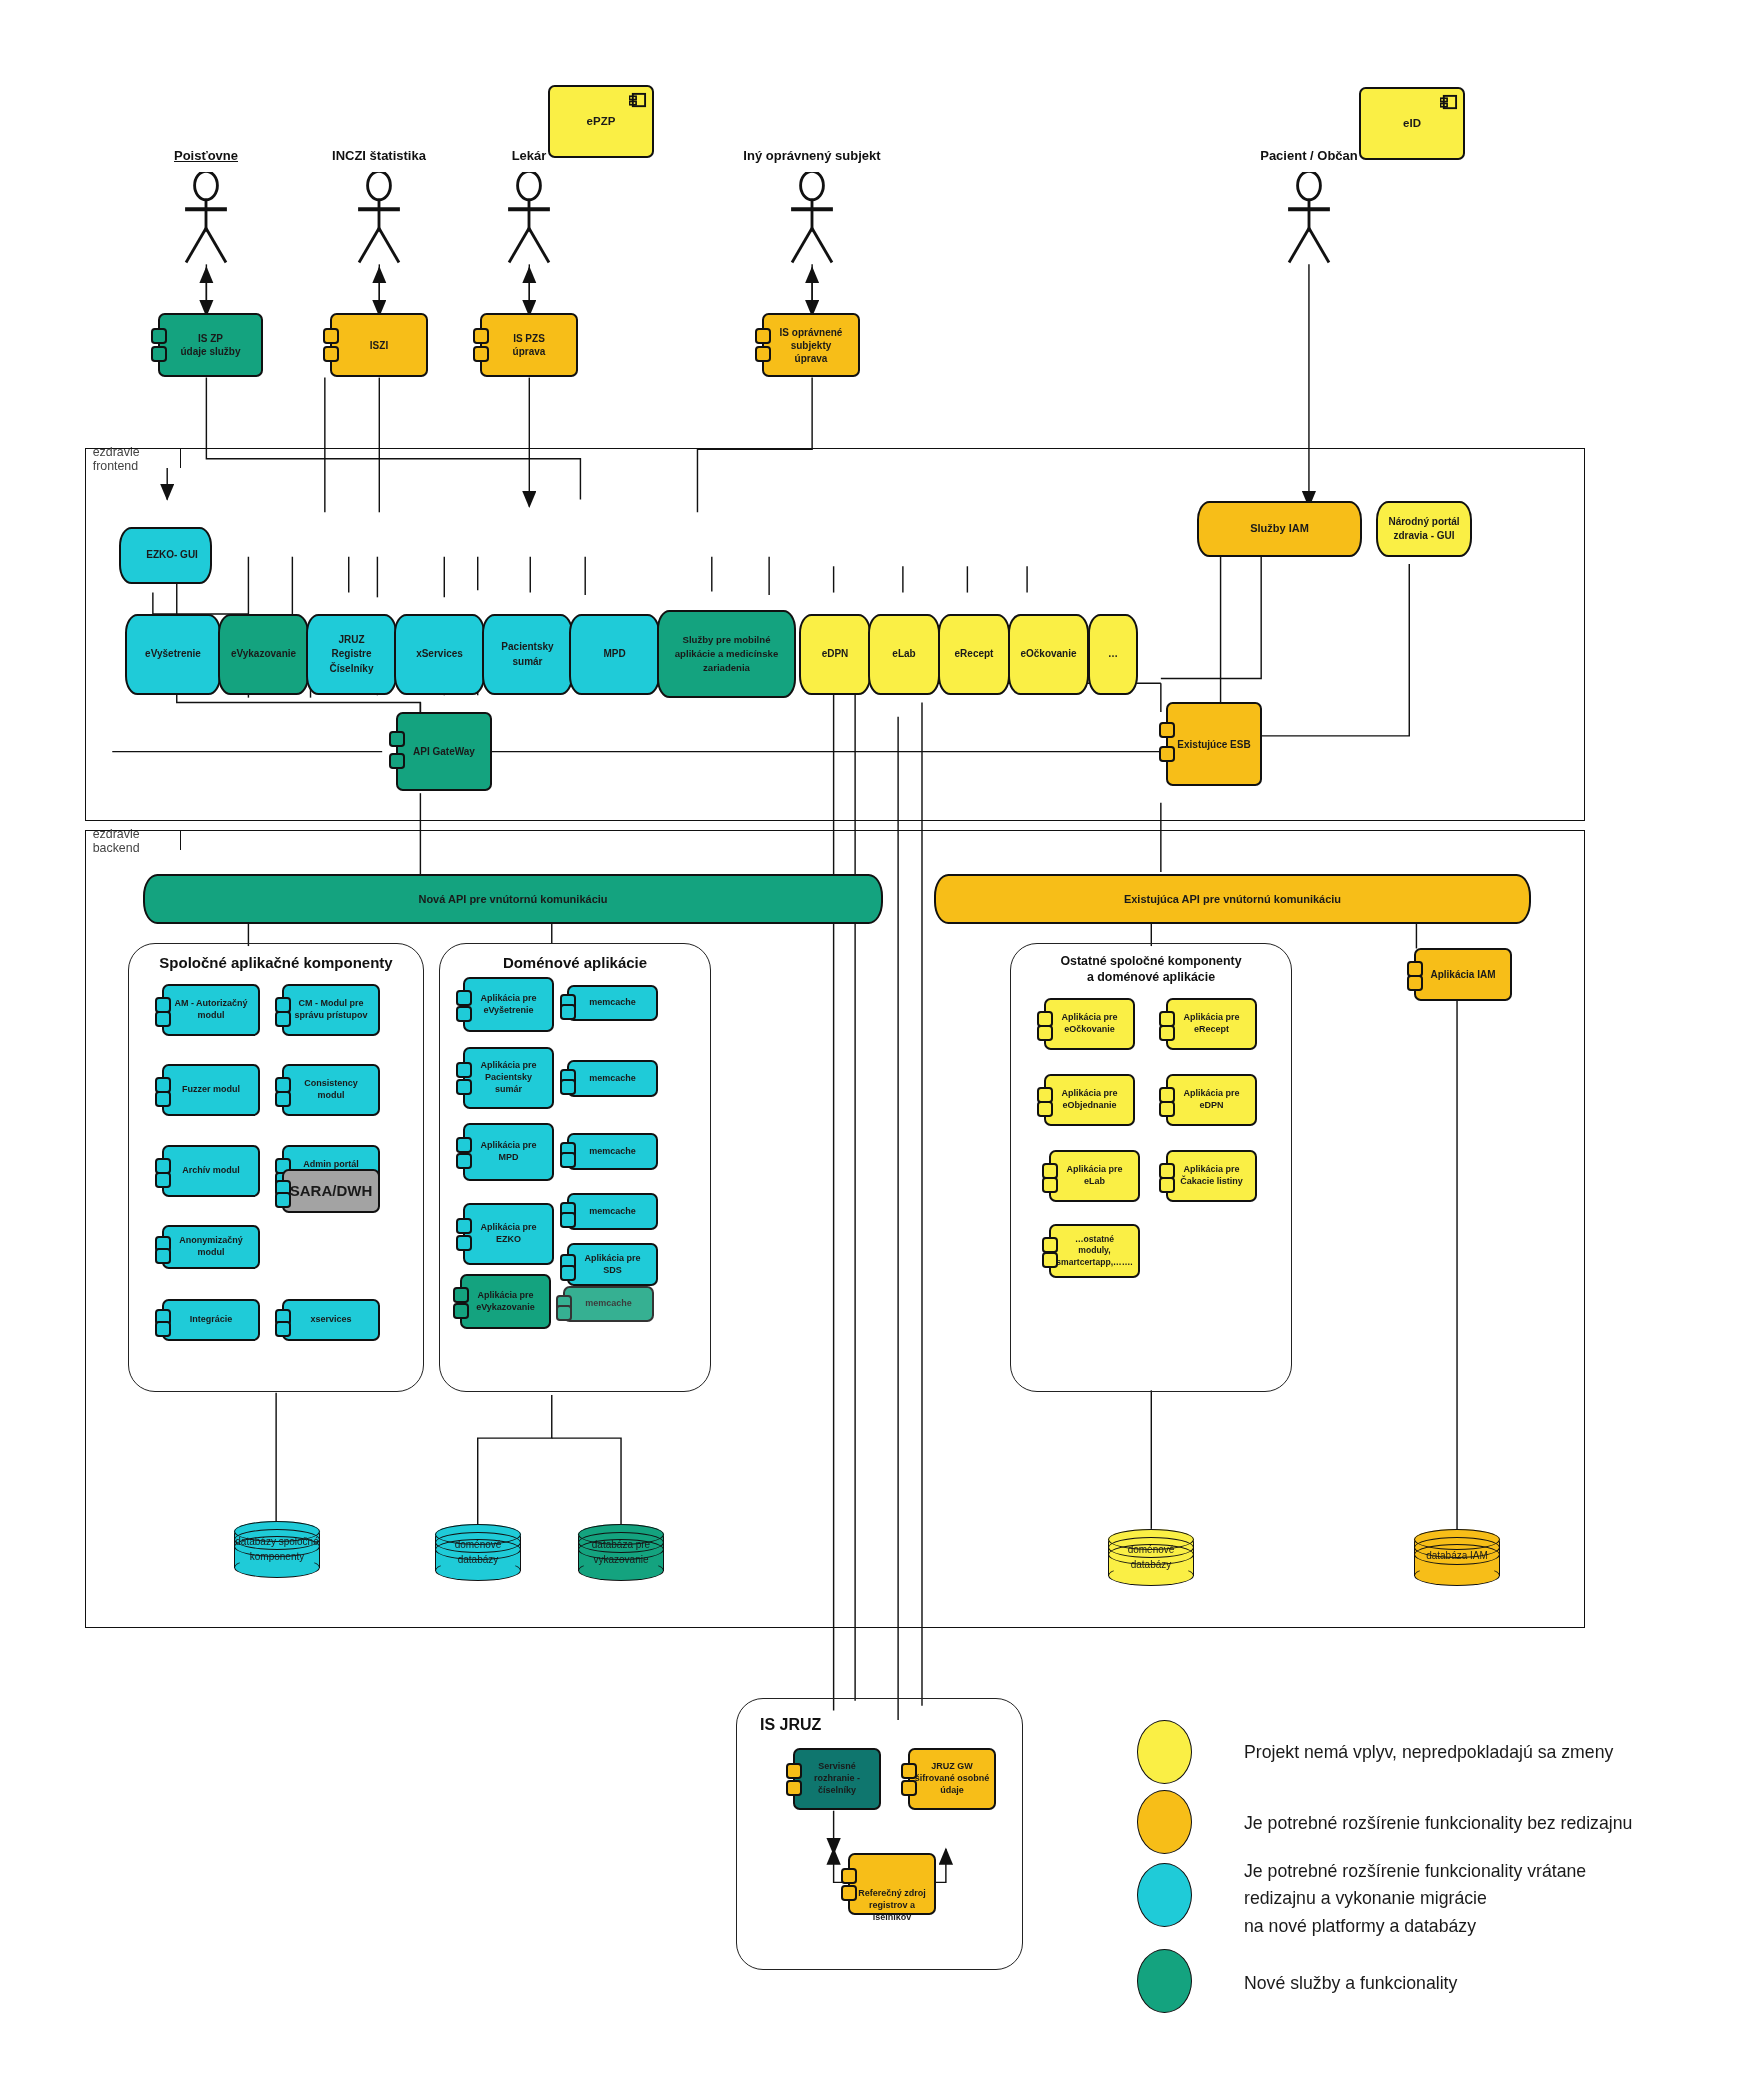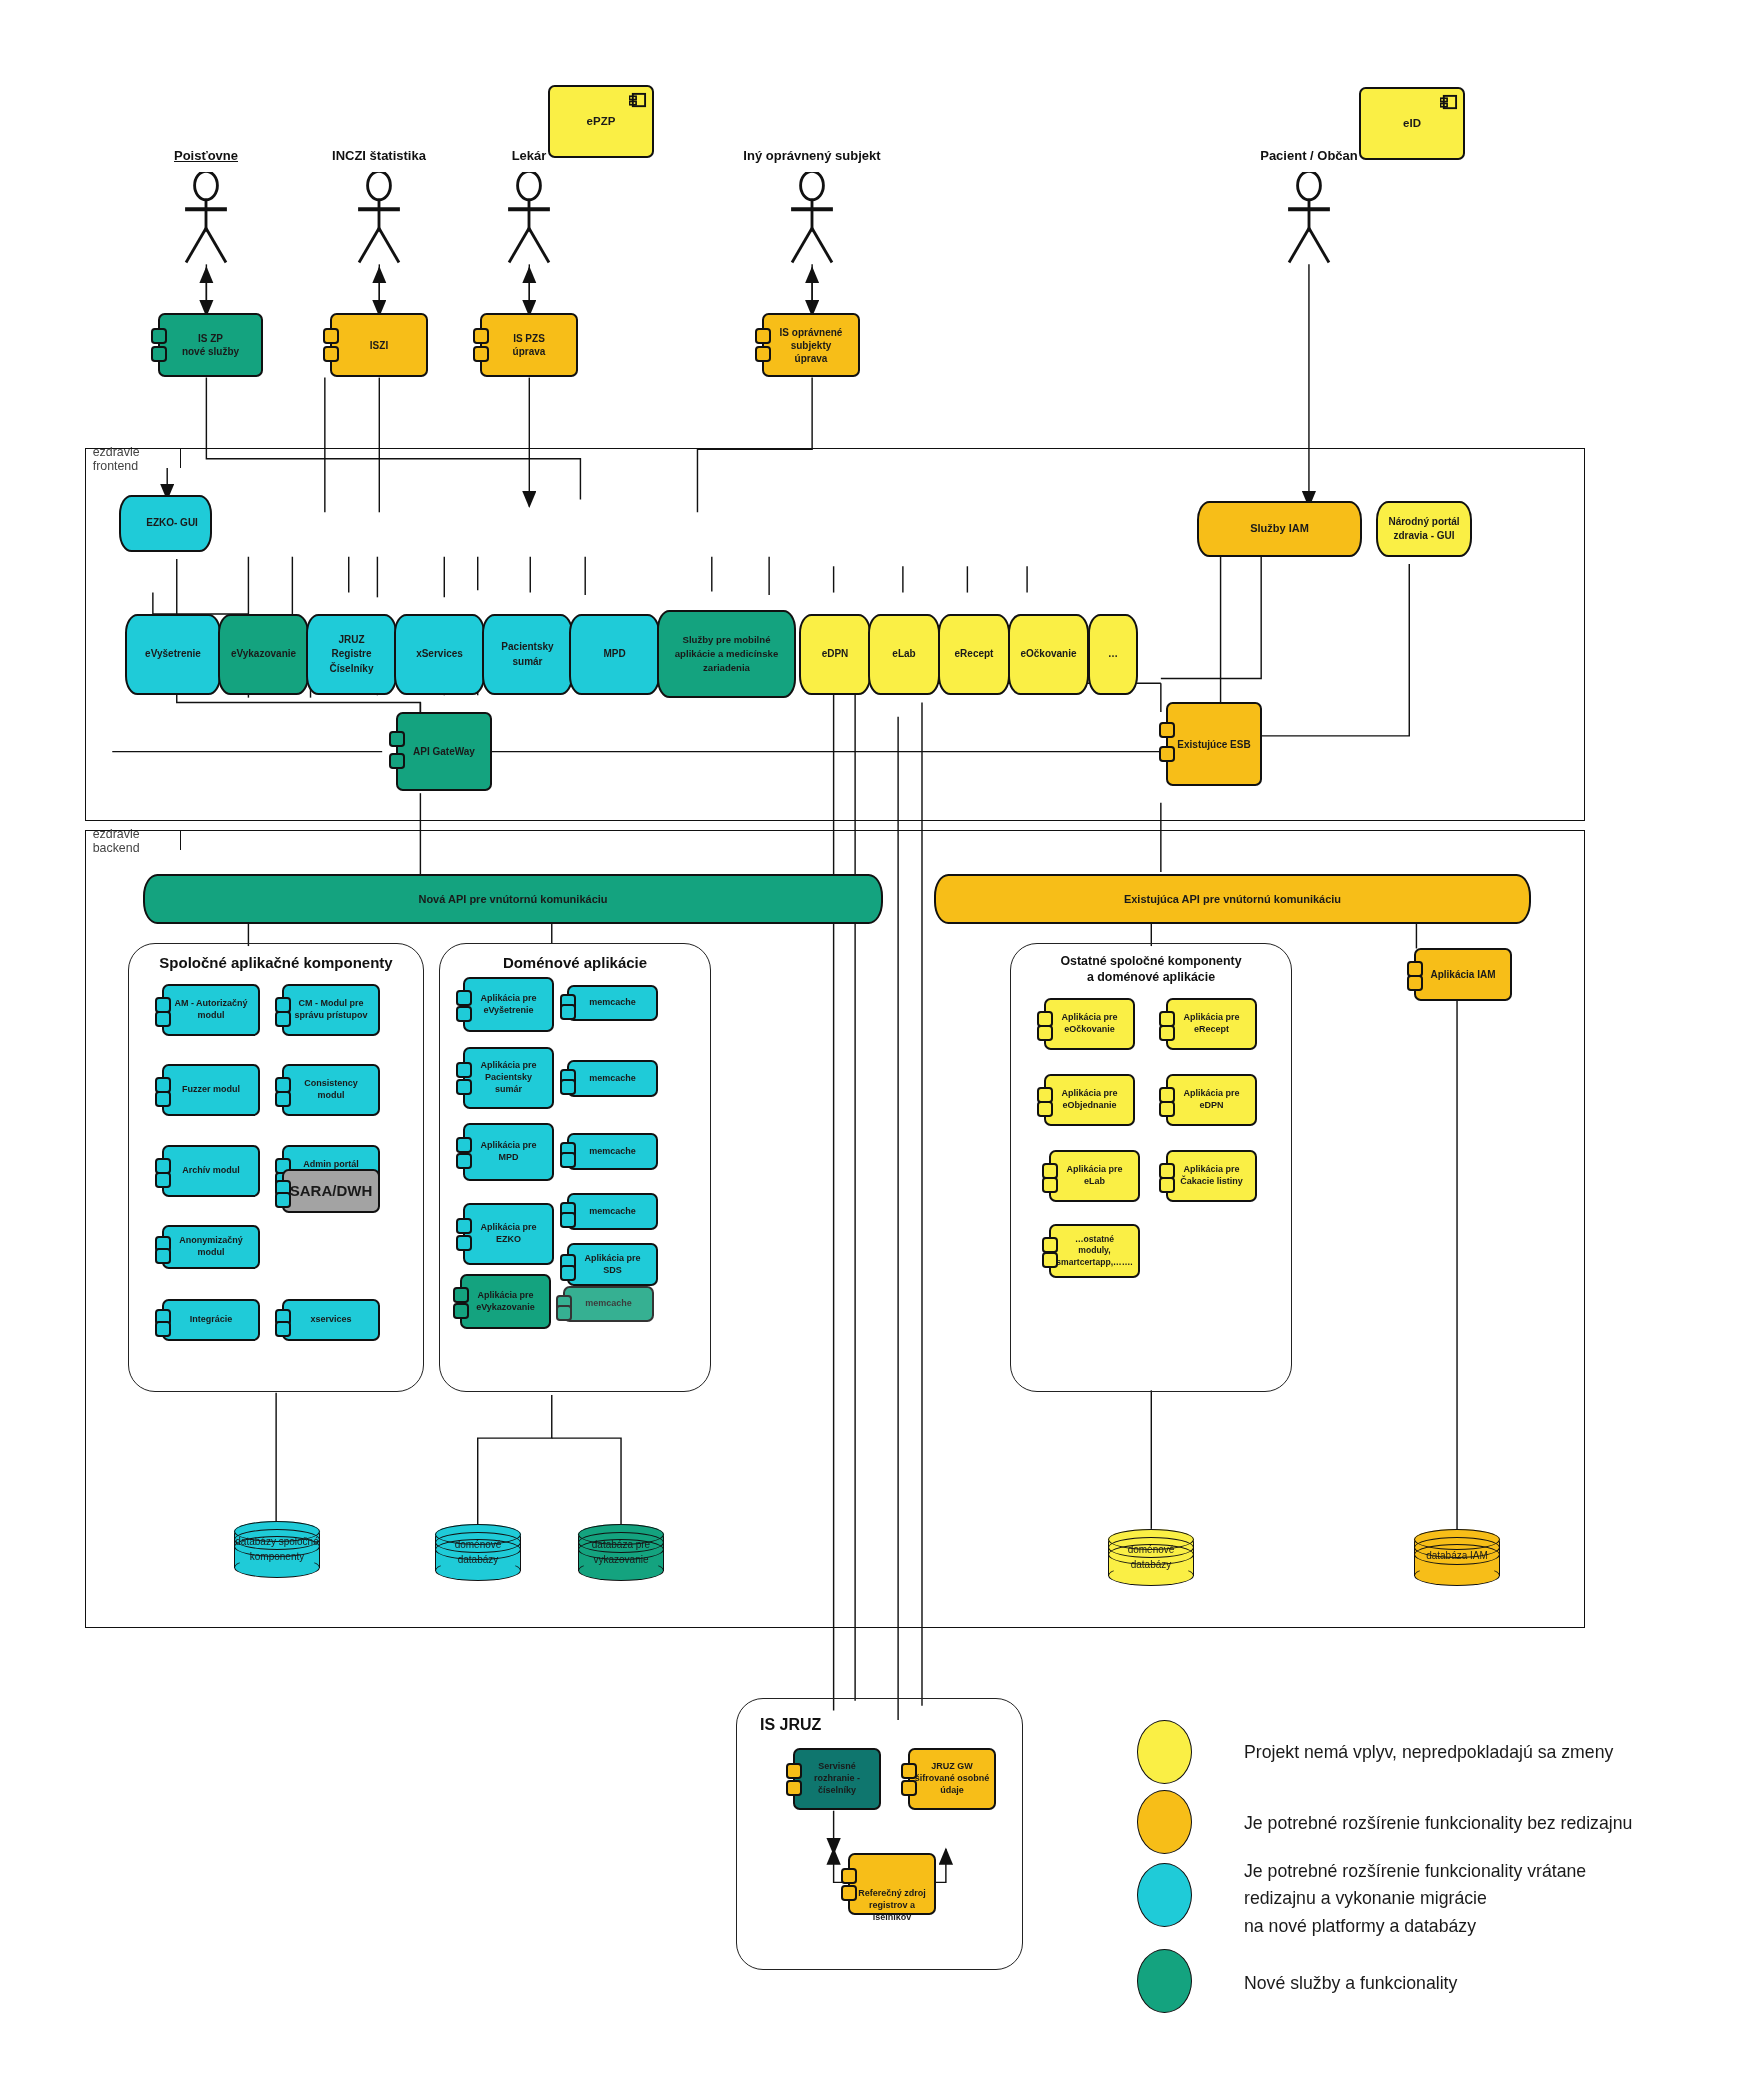--- a/index.html
+++ b/index.html
@@ -229,21 +229,21 @@
       <rect x="1" y="9" width="14" height="7" fill="none" stroke="#111" stroke-width="3.5"></rect>
       <rect x="1" y="20" width="14" height="7" fill="none" stroke="#111" stroke-width="3.5"></rect>
     </svg>
     <span>eID</span>
   </div>
 
   <div class="comp" style="left: 158px; top: 313px; width: 105px; height: 64px; font-size: 10px; background: rgb(20, 163, 127);">
     <span class="ptab t1" style="background: rgb(20, 163, 127);"></span>
       <span class="ptab t2" style="background: rgb(20, 163, 127);"></span>
     <span style="white-space:pre-line;">IS ZP
-nové služby</span>
+údaje služby</span>
   </div>
   <div class="comp" style="left: 330px; top: 313px; width: 98px; height: 64px; font-size: 10px; background: rgb(247, 190, 24);">
     <span class="ptab t1" style="background: rgb(247, 190, 24);"></span>
       <span class="ptab t2" style="background: rgb(247, 190, 24);"></span>
     <span style="white-space:pre-line;">ISZI</span>
   </div>
   <div class="comp" style="left: 480px; top: 313px; width: 98px; height: 64px; font-size: 10px; background: rgb(247, 190, 24);">
     <span class="ptab t1" style="background: rgb(247, 190, 24);"></span>
       <span class="ptab t2" style="background: rgb(247, 190, 24);"></span>
     <span style="white-space:pre-line;">IS PZS
@@ -255,21 +255,21 @@
     <span style="white-space:pre-line;">IS oprávnené
 subjekty
 úprava</span>
   </div>
 
   <div class="boundary" style="left:85px;top:448px;width:1500px;height:373px;"></div>
   <div class="boundary-tab" style="left:85px;top:448px;width:96px;height:20px;">
     <span>ezdravie frontend</span>
   </div>
 
-  <div class="pill" style="left: 119px; top: 495px; width: 93px; height: 57px; font-size: 10px; background: rgb(31, 203, 216); padding-left: 16px;">
+  <div class="pill" style="left: 119px; top: 527px; width: 93px; height: 57px; font-size: 10px; background: rgb(31, 203, 216); padding-left: 16px;">
     <span>EZKO- GUI</span>
   </div>
 
 
   <div class="pill" style="left: 1197px; top: 501px; width: 165px; height: 56px; font-size: 11px; background: rgb(247, 190, 24);">
     <span>Služby IAM</span>
   </div>
 
   <div class="pill" style="left: 1376px; top: 501px; width: 96px; height: 56px; font-size: 10px; background: rgb(250, 239, 69);">
     <span style="white-space:pre-line;">Národný portál

